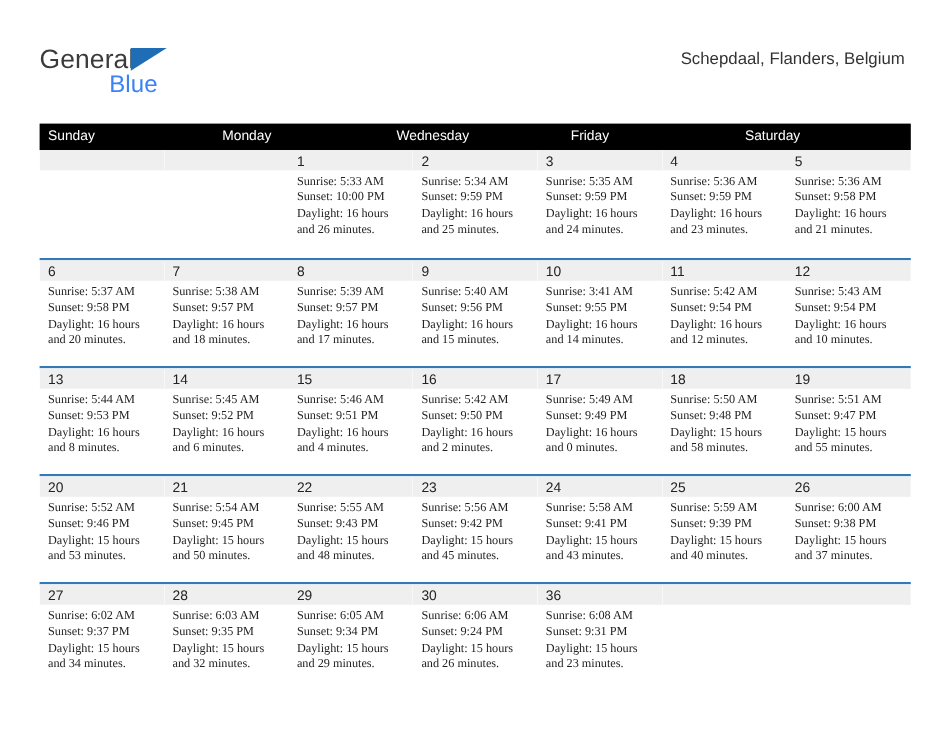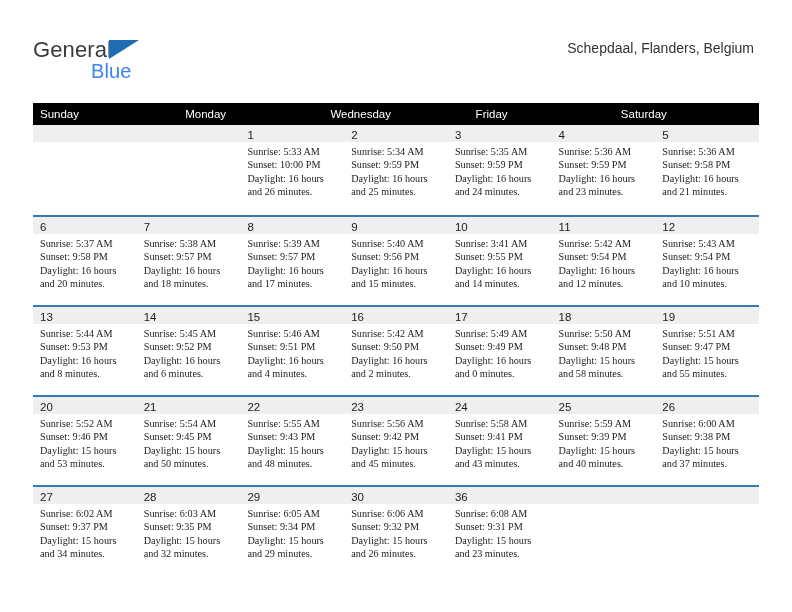--- a/index.html
+++ b/index.html
@@ -469,21 +469,21 @@
               <div class="day-line">Sunrise: 6:05 AM</div>
               <div class="day-line">Sunset: 9:34 PM</div>
               <div class="day-line">Daylight: 15 hours</div>
               <div class="day-line">and 29 minutes.</div>
             </div>
           </div>
           <div class="day-cell">
             <div class="day-num-band"><span class="day-num">30</span></div>
             <div class="day-body">
               <div class="day-line">Sunrise: 6:06 AM</div>
-              <div class="day-line">Sunset: 9:32 PM</div>
+              <div class="day-line">Sunset: 9:24 PM</div>
               <div class="day-line">Daylight: 15 hours</div>
               <div class="day-line">and 26 minutes.</div>
             </div>
           </div>
           <div class="day-cell">
             <div class="day-num-band"><span class="day-num">36</span></div>
             <div class="day-body">
               <div class="day-line">Sunrise: 6:08 AM</div>
               <div class="day-line">Sunset: 9:31 PM</div>
               <div class="day-line">Daylight: 15 hours</div>

